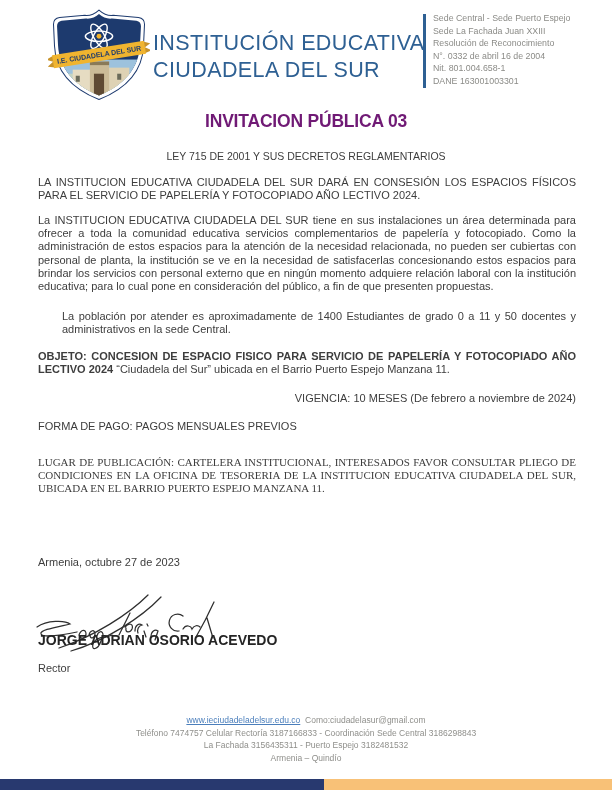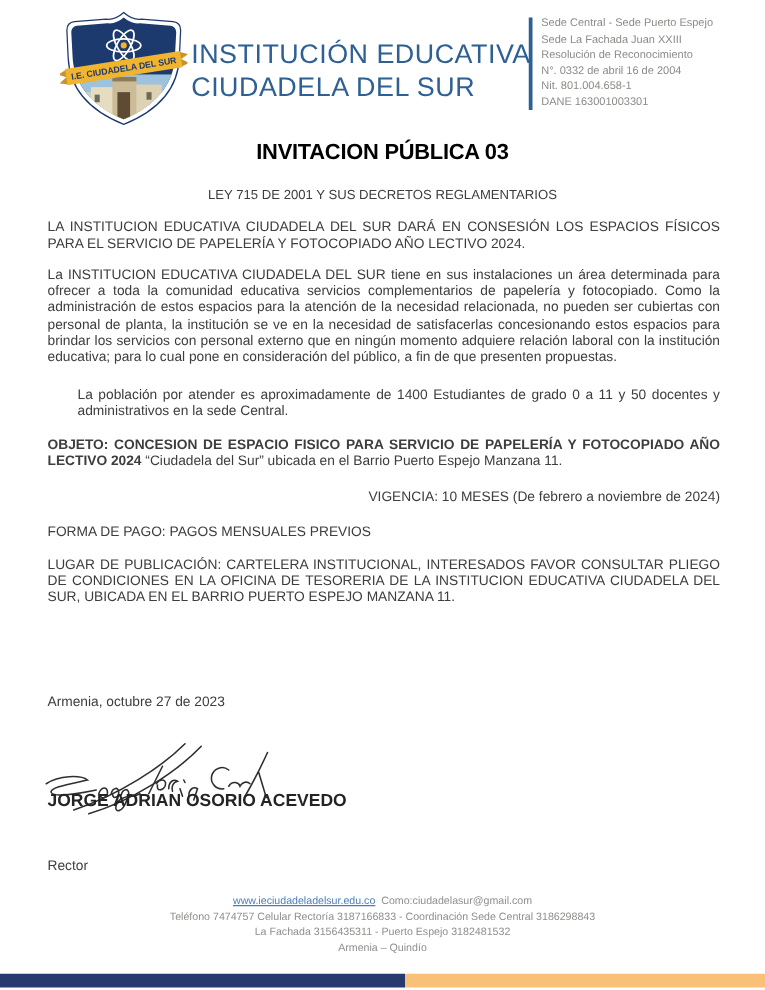--- a/index.html
+++ b/index.html
@@ -26,41 +26,41 @@
   }
   .hdr-info {
     position:absolute; left:433px; top:12px;
     font-size:8.8px; line-height:12.6px; color:#8b8b87;
     white-space:nowrap;
   }
   
   .doc-title {
     position:absolute; left:0; top:111px; width:612px;
     text-align:center; font-size:17.5px; font-weight:bold;
-    color:#000000; letter-spacing:-0.2px;
+    color:#701a75; letter-spacing:-0.2px;
   }
   .doc-subtitle {
     position:absolute; left:0; top:150px; width:612px;
     text-align:center; font-size:10.5px; color:#3d3d3d;
   }
   .para {
     position:absolute; left:38px; right:36px;
     font-size:11px; line-height:13.2px;
     text-align:justify; color:#3d3d3d;
   }
   .b { font-weight:bold; }
   .date-line { text-align:left; }
   .sig-svg { position:absolute; left:33px; top:594px; width:188px; height:60px; }
   .signer-name {
     position:absolute; left:38px; top:632px;
     font-size:14px; font-weight:bold; color:#242424;text-align:center;
   }
   .signer-title {
     position:absolute; left:38px; top:662px;
-    font-size:11px; color:#3d3d3d;margin-top:25px;
+    font-size:11px; color:#3d3d3d;
   }
   
   .footer-text {
     position:absolute; left:0; top:714px; width:612px;
     text-align:center; font-size:8.5px; line-height:12.6px;
     color:#8f8f8b;
   }
   .footer-text a {
     color:#4a7ebb; text-decoration:underline;
   }
@@ -135,21 +135,21 @@
   <div class="para" style="top:214px;">La INSTITUCION EDUCATIVA CIUDADELA DEL SUR tiene en sus instalaciones un área determinada para ofrecer a toda la comunidad educativa servicios complementarios de papelería y fotocopiado. Como la administración de estos espacios para la atención de la necesidad relacionada, no pueden ser cubiertas con personal de planta, la institución se ve en la necesidad de satisfacerlas concesionando estos espacios para brindar los servicios con personal externo que en ningún momento adquiere relación laboral con la institución educativa; para lo cual pone en consideración del público, a fin de que presenten propuestas.</div>
 
   <div class="para" style="top:310px;margin-left:24px;">La población por atender es aproximadamente de 1400 Estudiantes de grado 0 a 11 y 50 docentes y administrativos en la sede Central.</div>
 
   <div class="para" style="top:350px;"><span class="b">OBJETO: CONCESION DE ESPACIO FISICO PARA SERVICIO DE PAPELERÍA Y FOTOCOPIADO AÑO LECTIVO 2024</span><span> “Ciudadela del Sur” ubicada en el Barrio Puerto Espejo Manzana 11.</span></div>
 
   <div class="para date-line" style="top:392px;text-align:right;">VIGENCIA: 10 MESES (De febrero a noviembre de 2024)</div>
 
   <div class="para date-line" style="top:420px;">FORMA DE PAGO: PAGOS MENSUALES PREVIOS</div>
 
-  <div class="para" style="top:446px;">LUGAR DE PUBLICACIÓN: CARTELERA INSTITUCIONAL, INTERESADOS FAVOR CONSULTAR PLIEGO DE CONDICIONES EN LA OFICINA DE TESORERIA DE LA INSTITUCION EDUCATIVA CIUDADELA DEL SUR, UBICADA EN EL BARRIO PUERTO ESPEJO MANZANA 11.</div>
+  <div class="para" style="top:456px;font-family:Liberation Serif, serif;">LUGAR DE PUBLICACIÓN: CARTELERA INSTITUCIONAL, INTERESADOS FAVOR CONSULTAR PLIEGO DE CONDICIONES EN LA OFICINA DE TESORERIA DE LA INSTITUCION EDUCATIVA CIUDADELA DEL SUR, UBICADA EN EL BARRIO PUERTO ESPEJO MANZANA 11.</div>
 
 
   <div class="para date-line" style="top:556px;">Armenia, octubre 27 de 2023</div>
 
   <svg class="sig-svg" viewBox="0 0 188 60" xmlns="http://www.w3.org/2000/svg">
     <g fill="none" stroke="#2f2f2f" stroke-width="1.25" stroke-linecap="round">
       <path d="M4,33 C14,26 32,26 37,30 C24,33 6,36 8,40 C10,44 30,41 44,38"></path>
       <path d="M115,1 C96,20 62,42 26,54"></path>
       <path d="M128,3 C108,24 72,47 38,57"></path>
       <path d="M46,41 c2,-6 7,-6 7,-1 c0,4 -5,6 -6,2 m9,-1 c1,-5 6,-6 6,-1 c0,4 -5,6 -5,1 m7,1 c1,-5 6,-6 6,-1 l-2,6 c-3,9 -10,10 -8,3 c1,-4 6,-7 12,-7 c3,0 5,-1 7,-2"></path>

